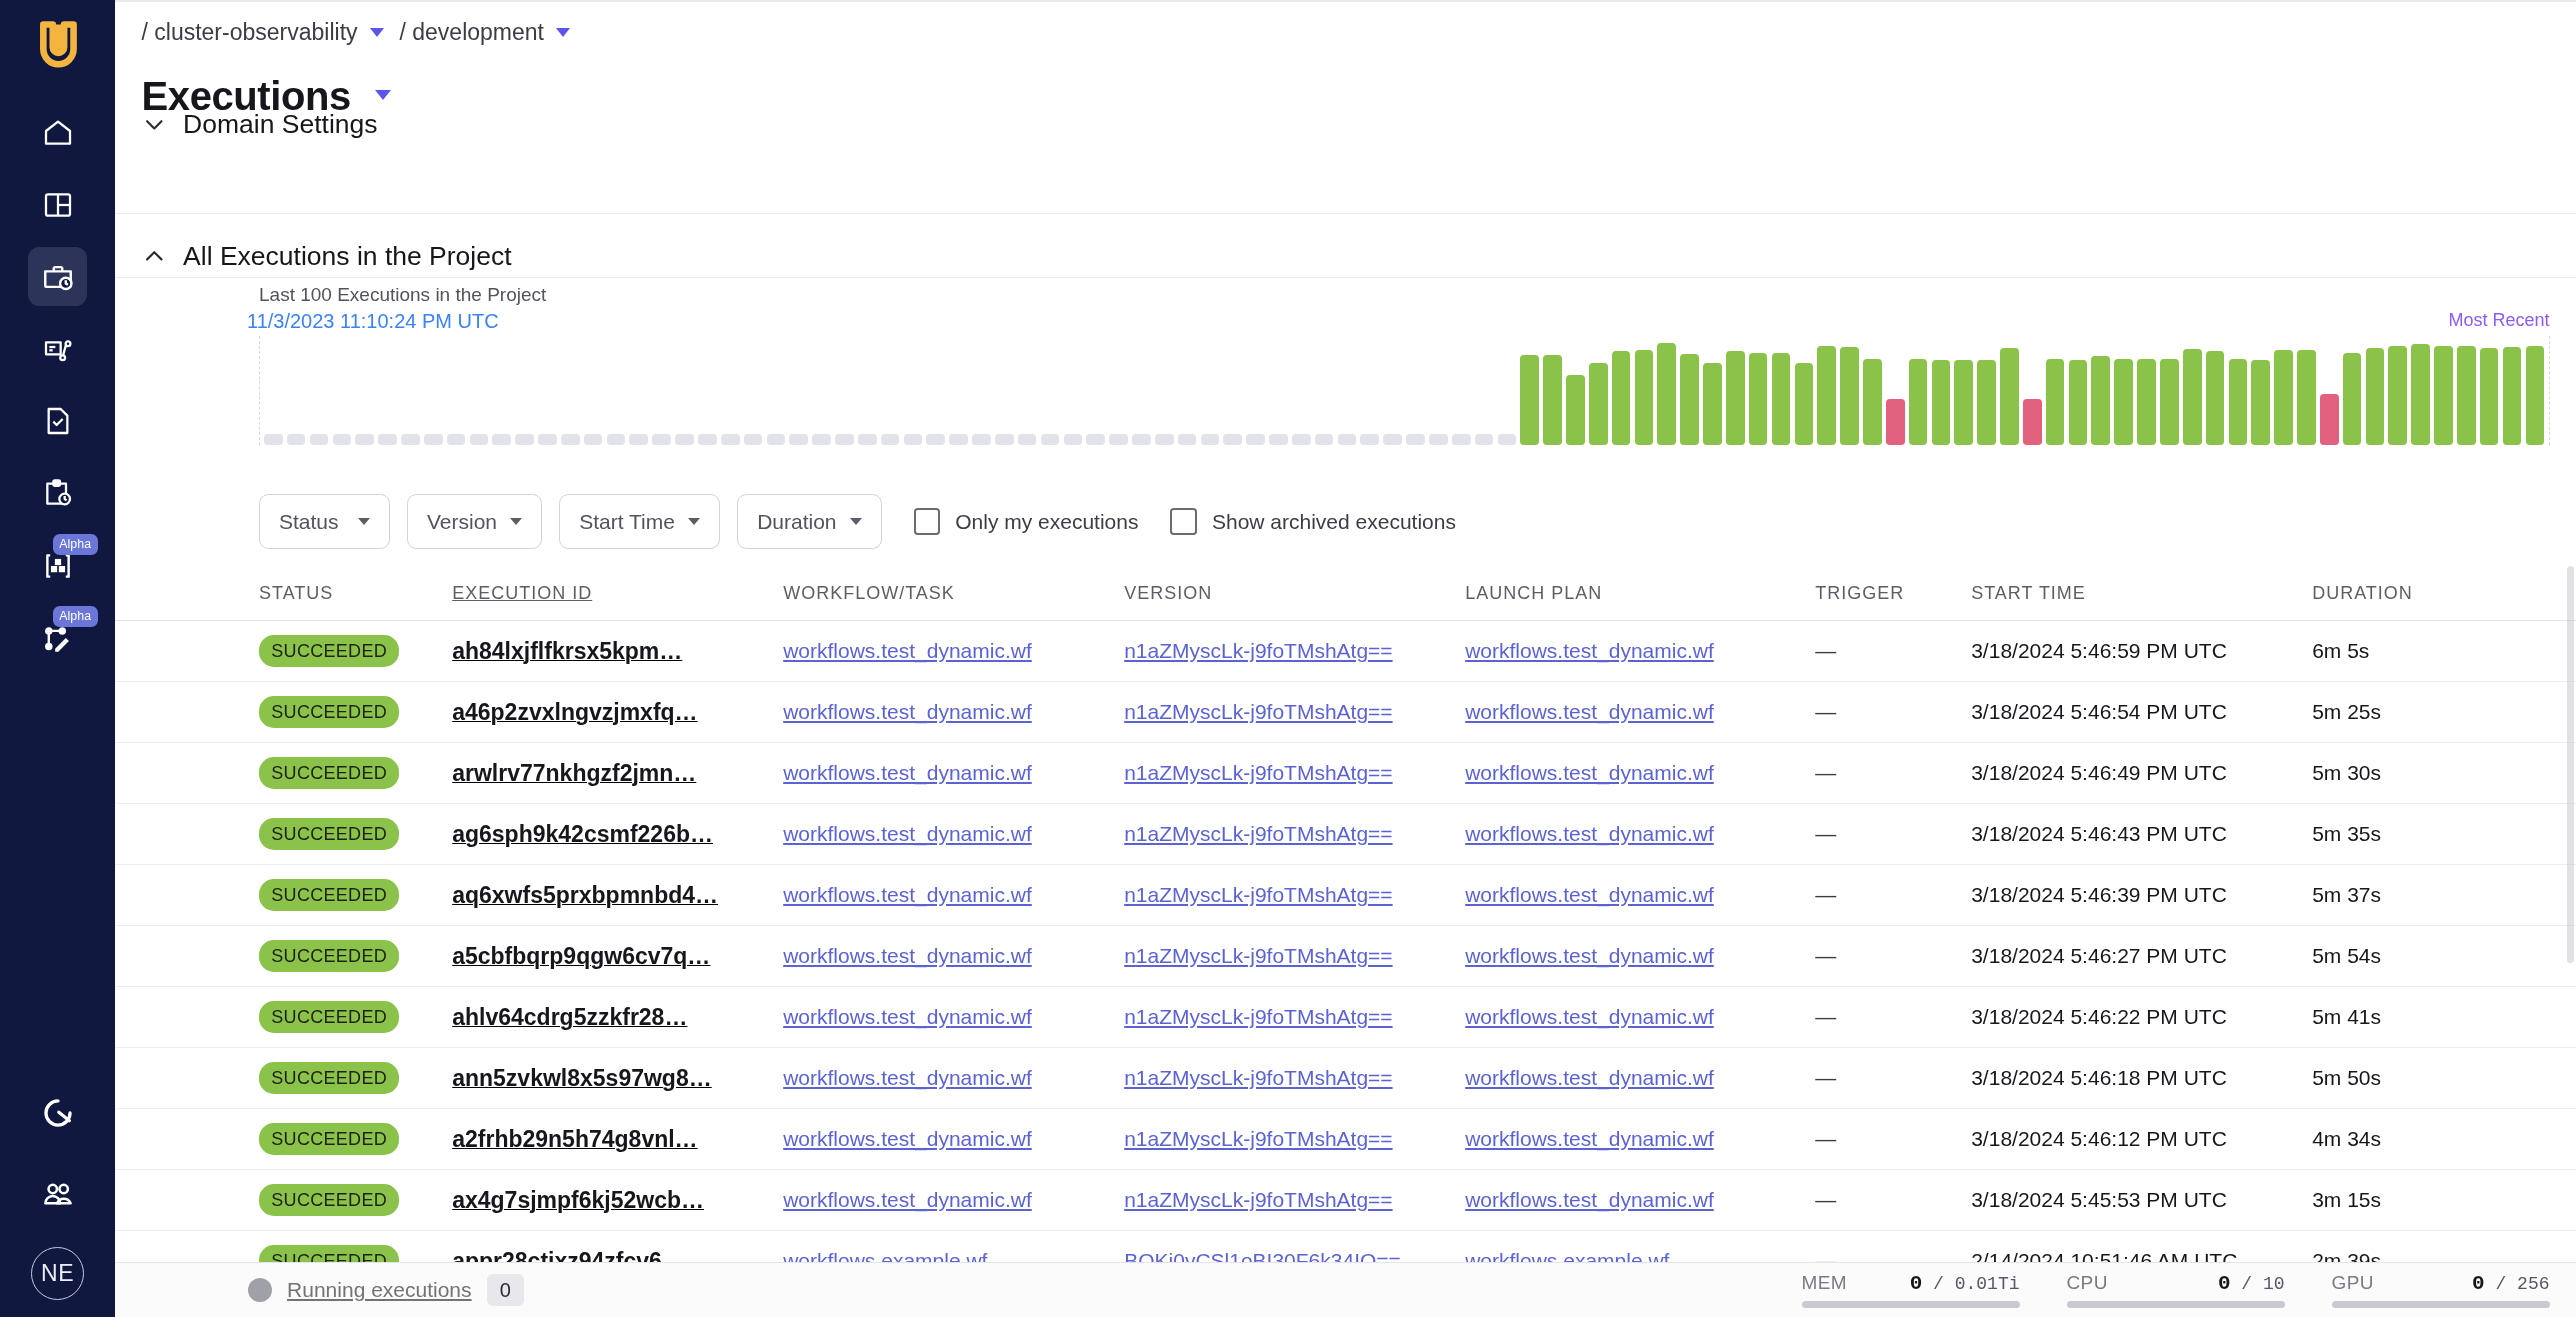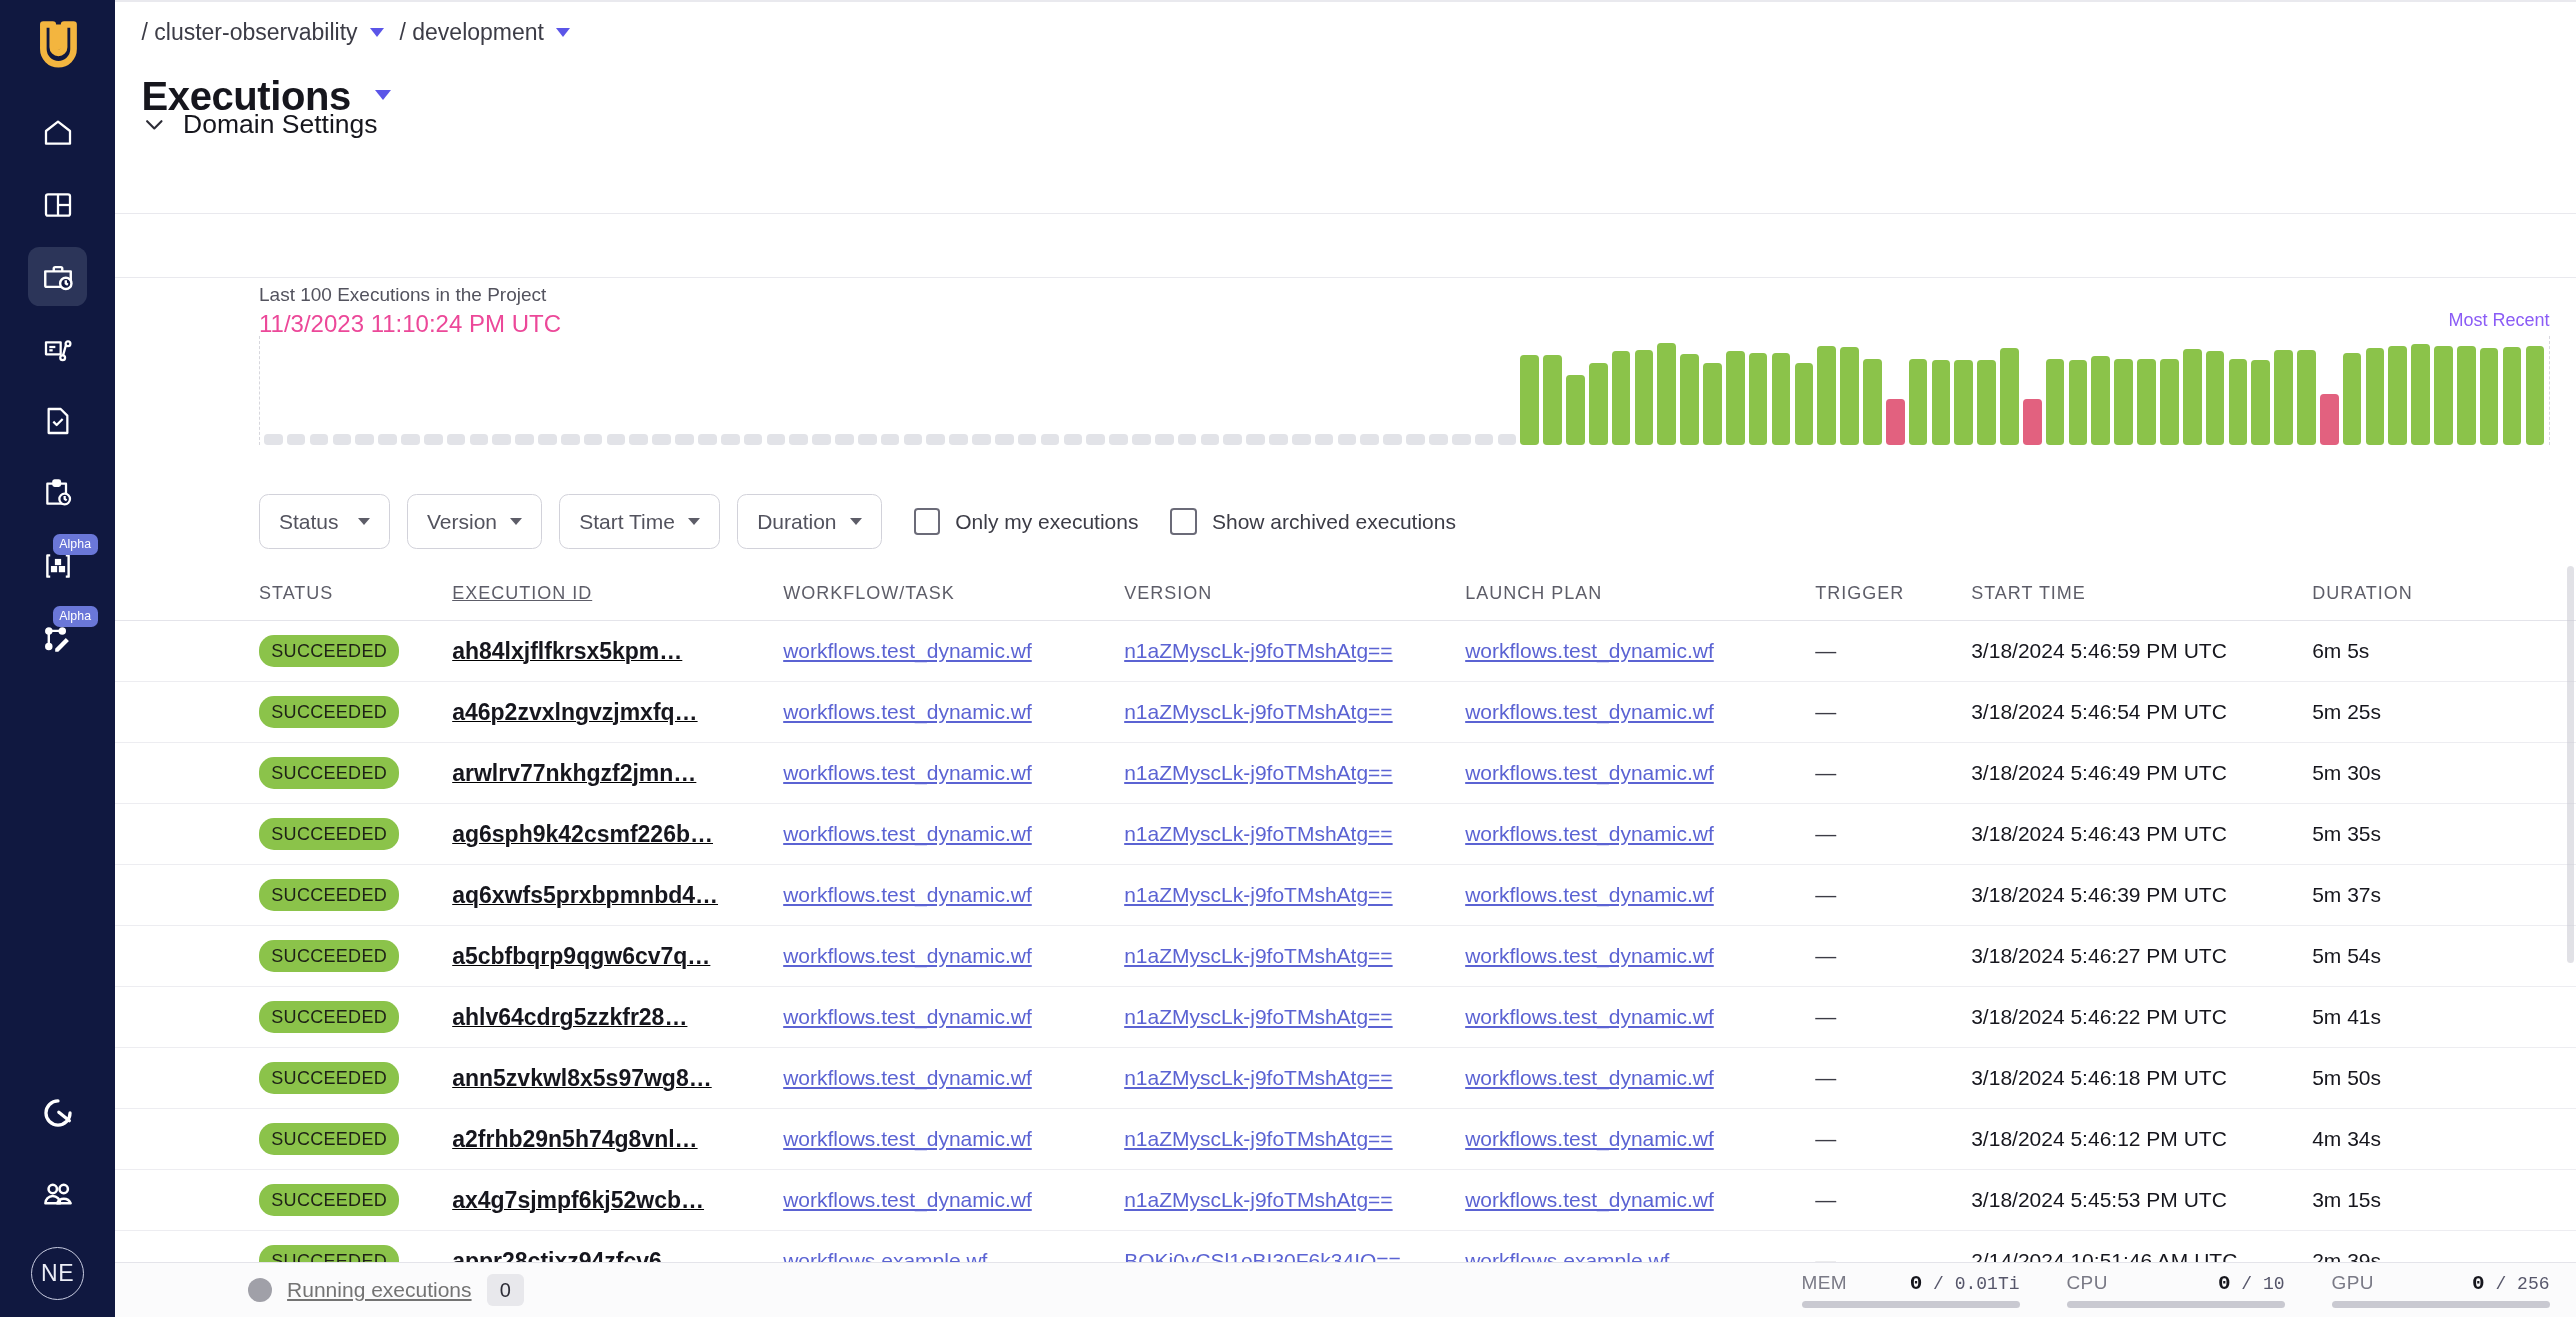--- a/index.html
+++ b/index.html
@@ -86,21 +86,21 @@
     display: flex; align-items: center; gap: 17px;
     height: 44px; cursor: pointer;
   }
   .section-hdr .chev { width: 24.6px; height: 24.6px; flex: 0 0 24.6px; }
   .section-hdr .stext { font-size: 26.5px; color: #16161d; }
   .hrule { position: absolute; left: 0; right: 0; height: 0.9px; background: #e9e9ee; }
 
   
   #chart-block { position: absolute; left: 0; right: 0; top: 284px; }
   .chart-caption { position: absolute; left: 144px; top: 0; font-size: 19px; color: #53535e; }
-  .chart-date { position: absolute; left: 144px; top: 25.6px; font-size: 24px; color: #ec4899; }
+  .chart-date { position: absolute; left: 132px; top: 25.6px; font-size: 20px; color: #3b82f6; }
   .chart-recent { position: absolute; right: 26.5px; top: 25.6px; font-size: 18px; color: #8b5cf6; }
   #chart-area {
     position: absolute; left: 144px; right: 26.5px; top: 52px; height: 109px;
     display: flex; align-items: flex-end; gap: 0;
     border-left: 1.9px dashed #d7d7dd; border-right: 1.9px dashed #d7d7dd;
     padding: 0 1.9px;
   }
   .bar { flex: 1 1 0; margin: 0 2.1px; border-radius: 3.8px; }
   .bar.empty { background: #e2e3e8; }
   .bar.ok    { background: #8bc34a; }
@@ -314,20 +314,26 @@
     </h1>
 
     <div class="section-hdr" style="top:102px">
       <svg class="chev" viewBox="0 0 24 24" fill="none" stroke="#2c2c36" stroke-width="2.1" stroke-linecap="round" stroke-linejoin="round">
         <polyline points="5,9 12,16 19,9"></polyline>
       </svg>
       <span class="stext">Domain Settings</span>
     </div>
     <div class="hrule" style="top:213px"></div>
 
+    <div class="section-hdr" style="top:234px">
+      <svg class="chev" viewBox="0 0 24 24" fill="none" stroke="#2c2c36" stroke-width="2.1" stroke-linecap="round" stroke-linejoin="round">
+        <polyline points="5,15 12,8 19,15"></polyline>
+      </svg>
+      <span class="stext">All Executions in the Project</span>
+    </div>
     <div class="hrule" style="top:277px"></div>
 
     <div id="chart-block">
       <div class="chart-caption">Last 100 Executions in the Project</div>
       <div class="chart-date">11/3/2023 11:10:24 PM UTC</div>
       <div class="chart-recent">Most Recent</div>
       <div id="chart-area">
           <div class="bar empty" style="height: 11.4px;"></div>
           <div class="bar empty" style="height: 11.4px;"></div>
           <div class="bar empty" style="height: 11.4px;"></div>

